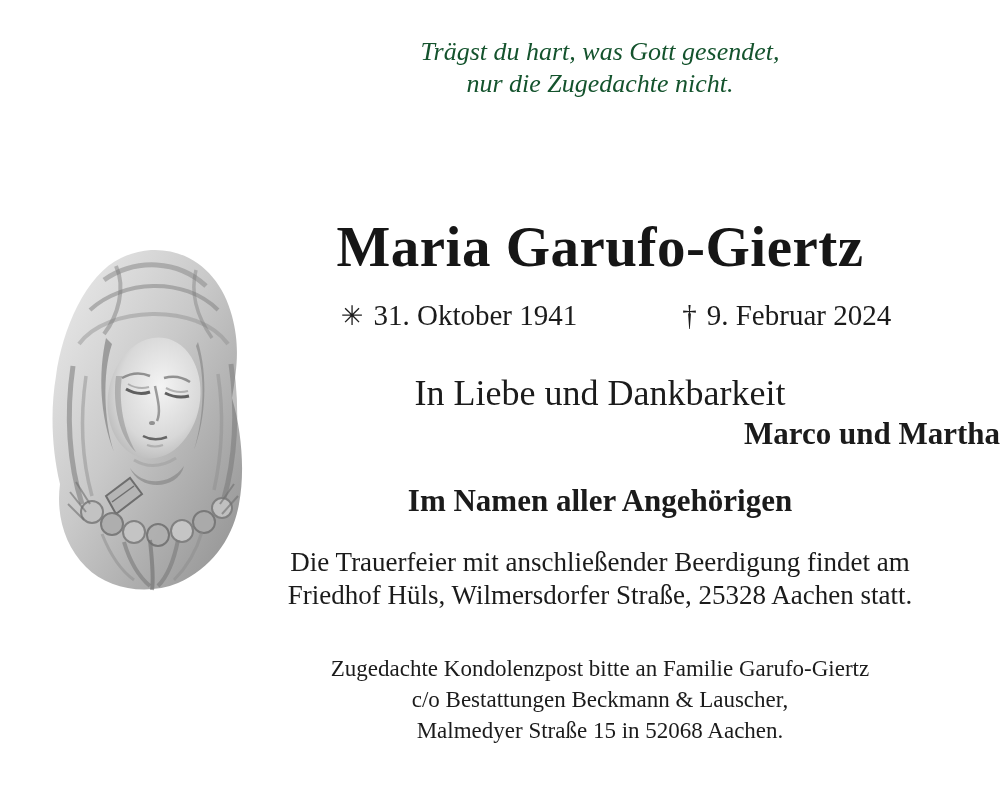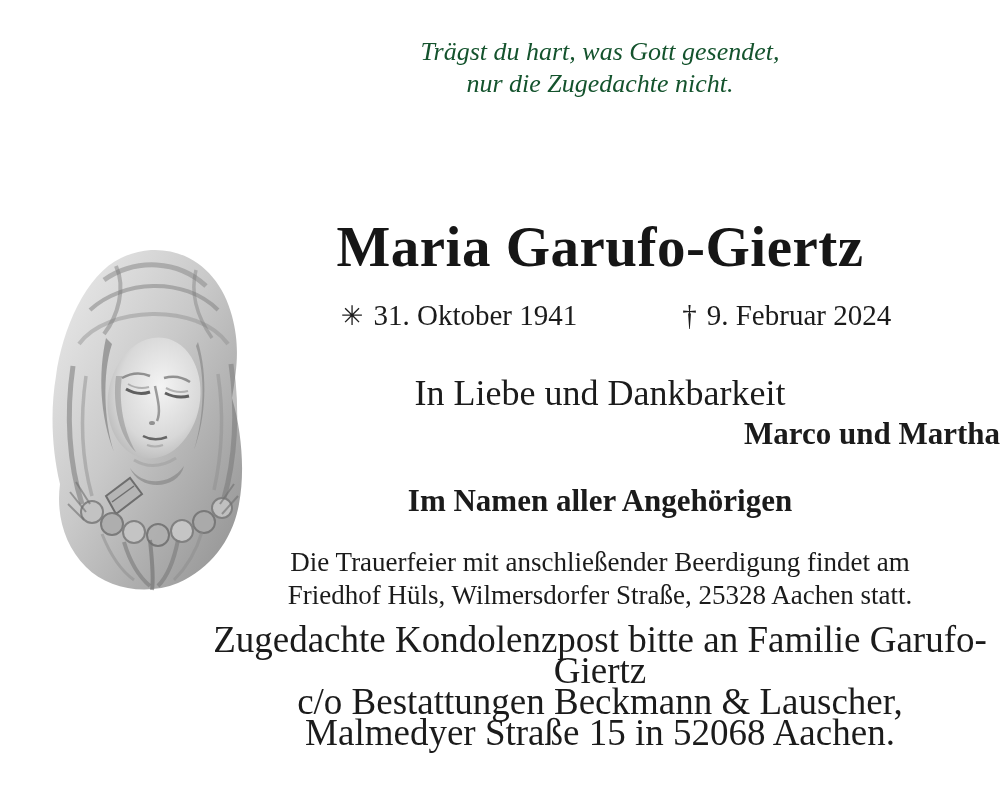--- a/index.html
+++ b/index.html
@@ -37,21 +37,21 @@
   }
   .date-item { white-space: nowrap; }
   .sym { margin-right: 10px; }
   .sym-born { font-size: 27px; }
 
   .dedication { top: 376px; font-size: 36px; line-height: 34px; }
   .mourners   { top: 416px; font-size: 31px; font-weight: bold; line-height: 36px; text-align: right; }
   .on-behalf  { top: 458px; font-size: 31px; font-weight: bold; line-height: 36px; margin-top: 25px; }
 
   .funeral    { top: 546px; font-size: 27px; line-height: 33px; }
-  .condolence { top: 624px; font-size: 37px; line-height: 31px; }
+  .condolence { top: 653px; font-size: 23px; line-height: 31px; }
 
   .pieta {
     position: absolute;
     left: 46px; top: 246px;
     width: 212px; height: 350px;
   }
   .pieta svg { width: 100%; height: 100%; display: block; }
 </style>
 </head>
 <body>

